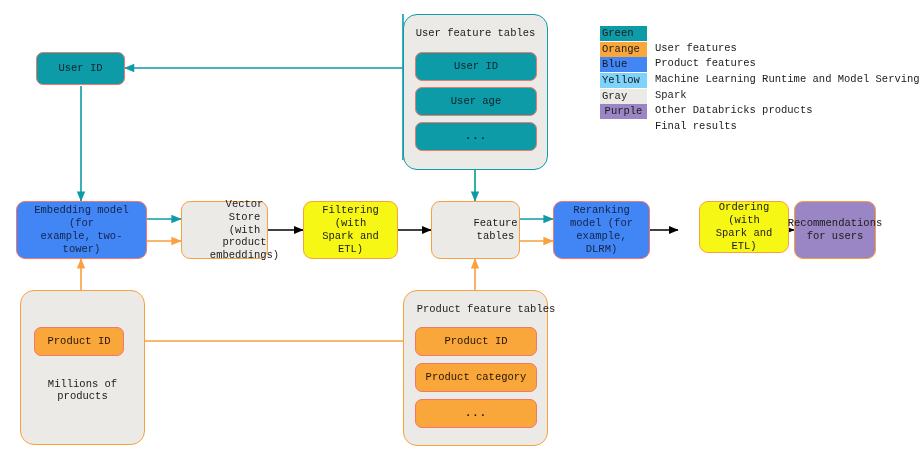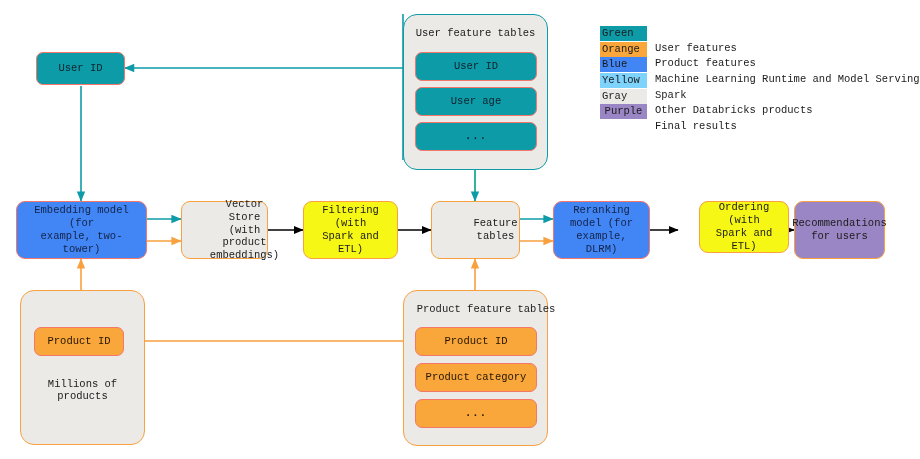--- a/index.html
+++ b/index.html
@@ -265,21 +265,21 @@
     <span class="lbl">Feature tables</span>
   </div>
 
   <div class="node pipe yellow" style="left:678px; top:201px; width:90px; height:52px;margin-left:21px;">
     <span class="lbl">
       <span>Ordering (with</span><br>
       <span>Spark and ETL)</span>
     </span>
   </div>
 
-  <div class="node pipe purple" style="left:794px; top:201px; width:91px; height:58px;">
+  <div class="node pipe purple" style="left:794px; top:201px; width:82px; height:58px;">
     <span class="lbl">
       <span>Recommendations</span><br>
       <span>for users</span>
     </span>
   </div>
 
   <div id="legend">
 
     <div class="legend-row">
       <span class="legend-swatch" style="background:#0E9BA8;">Green</span>

